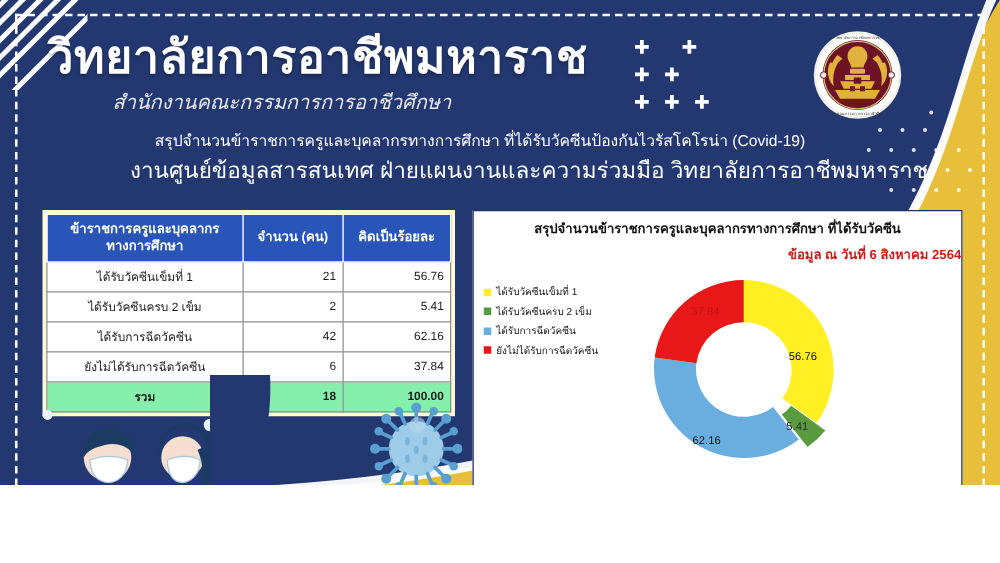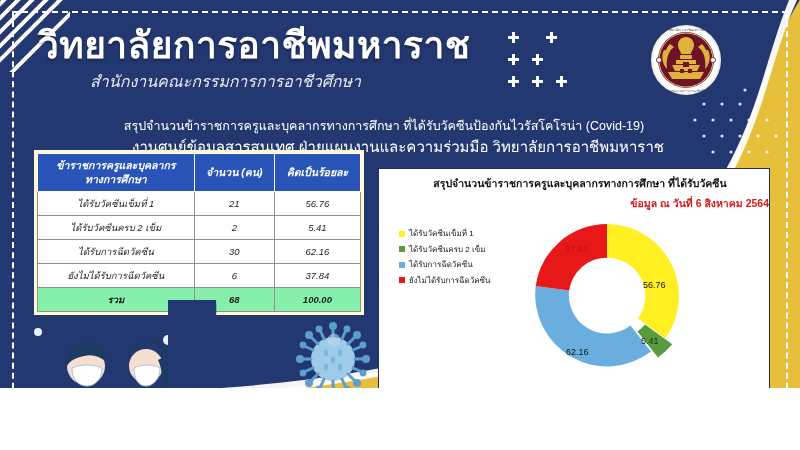--- a/index.html
+++ b/index.html
@@ -86,77 +86,75 @@
     content: "";
     position: absolute;
     background: #ffffff;
   }
   .plus::before { left: 4px; top: 0; width: 3px; height: 11px; }
   .plus::after  { left: 0; top: 4px; width: 11px; height: 3px; }
 
   
   .subtitle-band {
     position: absolute;
-    left: 104px; top: 117px;
+    left: 104px; top: 104px;
     width: 560px;
     text-align: center;
     color: #ffffff;
     line-height: 1.5;
   }
   .subtitle-band .l1 { font-size: 12.5px; white-space: nowrap; }
-  .subtitle-band .l2 { font-size: 15px; white-space: nowrap; text-align: right; }
+  .subtitle-band .l2 { font-size: 18px; white-space: nowrap; text-align: right; }
 
   
   .table-card {
     position: absolute;
-    left: 36px; top: 152px;
+    left: 36px; top: 170px;
     width: 324px;
     background: #ffffff;
     border: 1.5px solid #fff6c9;
     box-shadow: 0 0 0 2px #fff9d4;
-    font-style: italic;
   }
   table.vtab {
     border-collapse: collapse;
     width: 100%;
     font-size: 9.5px;
     color: #1b1b1b;
   }
   table.vtab th {
     background: #2a55b8;
     color: #ffffff;
     font-size: 10.5px;
     font-weight: bold;
     padding: 5px 4px;
     border: 1px solid #ffffff;
     line-height: 1.3;
     text-align: center;
   }
   table.vtab td {
     border: 1px solid #8f8f8f;
     padding: 4px 5px;
-    text-align: center;
+    text-align: right;
     font-size: 9.5px;
     background: #ffffff;
   }
   table.vtab td.lbl { text-align: center; }
   table.vtab tr.total td {
     background: #86efac;
     font-weight: bold;
   }
 
   
   .chart-card {
     position: absolute;
     left: 378px; top: 168px;
     width: 392px; height: 238px;
     background: #ffffff;
     border: 1.5px solid #1f2f63;
     box-sizing: border-box;
-    padding-left: 12px;
   }
   .chart-title {
     margin: 7px 10px 0 10px;
     text-align: center;
     font-size: 10.5px;
     font-weight: bold;
     color: #101010;
     line-height: 1.42;
   }
   .chart-date {
@@ -326,31 +324,31 @@
           <td>21</td>
           <td>56.76</td>
         </tr>
         <tr>
           <td class="lbl">ได้รับวัคซีนครบ 2 เข็ม</td>
           <td>2</td>
           <td>5.41</td>
         </tr>
         <tr>
           <td class="lbl">ได้รับการฉีดวัคซีน</td>
-          <td>30</td>
+          <td>42</td>
           <td>62.16</td>
         </tr>
         <tr>
           <td class="lbl">ยังไม่ได้รับการฉีดวัคซีน</td>
           <td>6</td>
           <td>37.84</td>
         </tr>
         <tr class="total">
           <td class="lbl">รวม</td>
-          <td>68</td>
+          <td>18</td>
           <td>100.00</td>
         </tr>
       </tbody>
     </table>
   </div>
 
   <div class="chart-card">
     <div class="chart-title">
       <div>สรุปจำนวนข้าราชการครูและบุคลากรทางการศึกษา ที่ได้รับวัคซีน</div>
     </div>

